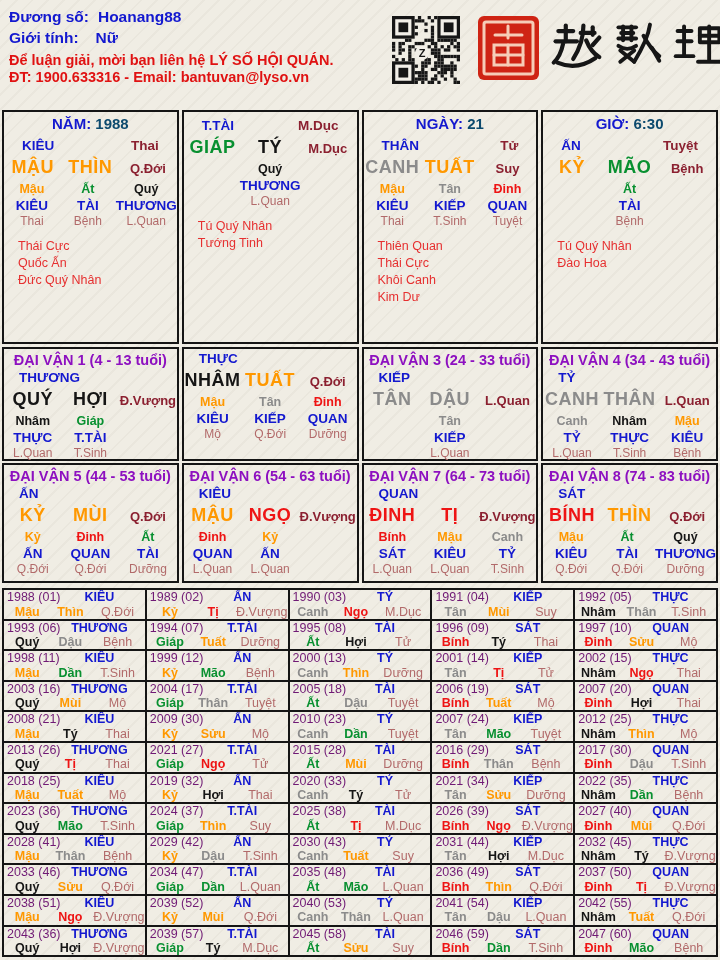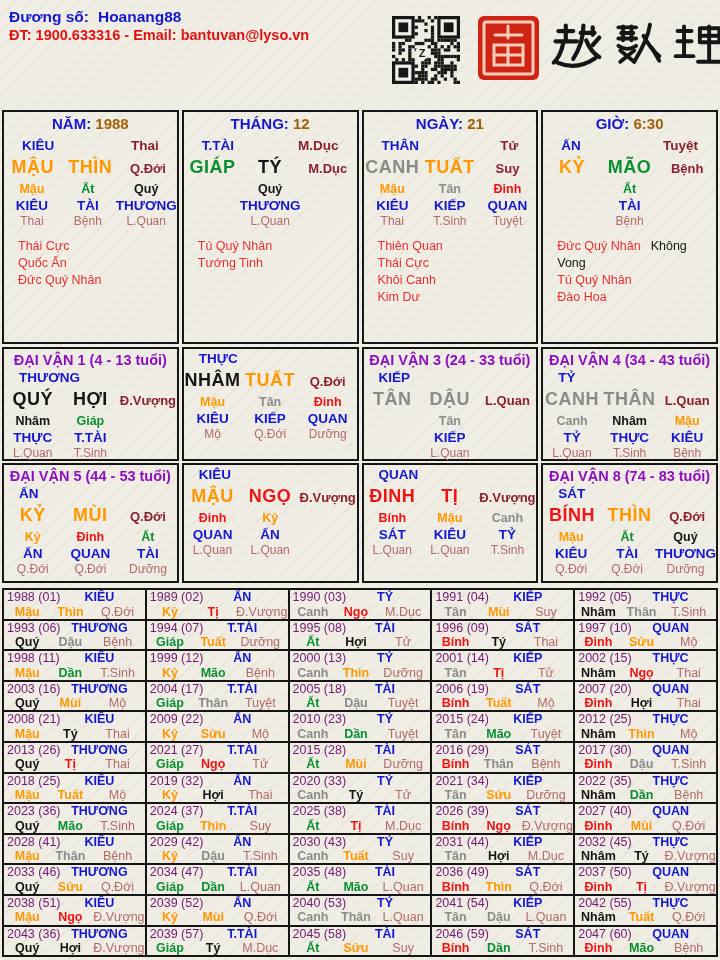--- a/index.html
+++ b/index.html
@@ -27,21 +27,21 @@
   .content{position:absolute;top:110px;left:2px;right:2px;}
   .grid4{display:grid;grid-template-columns:repeat(4,1fr);gap:3px;}
   .box{border:2px solid #151515;box-sizing:border-box;background:transparent;}
   .pillar-box{height:234px;}
   .dv1{height:114px;}
   .dv2{height:120px;}
   .row2{margin-top:3px;}
   .row3{margin-top:2px;}
   .box-title{text-align:center;font-weight:bold;font-size:15px;padding-top:3px;white-space:nowrap;}
   .t-label{color:#1318cf;}
-  .t-value{color:#a16207;}
+  .t-value{color:#0c4a6e;}
   .dv-title{color:#8d10c0;font-weight:bold;font-size:14.5px;text-align:center;padding-top:3px;white-space:nowrap;}
   .dv-god{padding:2px 0 0 15px;font-size:13.5px;font-weight:bold;color:#1318cf;}
   .rowA{display:flex;justify-content:space-between;padding:6px 18px 0;font-size:13.5px;font-weight:bold;}
   .ra-god{color:#1318cf;}
   .ra-stage{color:#8b2030;}
   .rowB{display:grid;grid-template-columns:1fr 1fr 1fr;align-items:baseline;padding-top:4px;text-align:center;}
   .b-stem{font-size:18px;font-weight:bold;letter-spacing:.5px;}
   .b-stage{font-size:13px;font-weight:bold;color:#8b2030;}
   .mini{display:grid;grid-template-columns:1fr 1fr 1fr;text-align:center;padding-top:4px;}
   .m-stem{font-size:12.5px;font-weight:bold;line-height:15px;}
@@ -58,20 +58,22 @@
   .yl2{display:flex;font-size:12.5px;line-height:14.5px;}
   .y-stem{width:30%;text-align:center;font-weight:bold;}
   .y-branch{width:34%;text-align:center;font-weight:bold;}
   .y-stage{width:36%;text-align:center;color:#b26a6a;}
 </style>
 </head>
 <body>
 
 <div class="header">
   <div class="h-blue"><span>Đương số:</span><span class="val">Hoanang88</span></div>
+  <div class="h-blue"><span>Giới tính:</span><span class="val2">Nữ</span></div>
+  <div class="h-red first">Để luận giải, mời bạn liên hệ LÝ SỐ HỘI QUÁN.</div>
   <div class="h-red">ĐT: 1900.633316 - Email: bantuvan@lyso.vn</div>
 </div>
 
 <div class="qr">
   <svg width="68" height="68" viewBox="0 0 68 68">
       <rect x="25.904761904761905" y="0" width="3.238095238095238" height="3.238095238095238" fill="#161616"></rect>
       <rect x="35.61904761904762" y="0" width="3.238095238095238" height="3.238095238095238" fill="#161616"></rect>
       <rect x="42.095238095238095" y="0" width="3.238095238095238" height="3.238095238095238" fill="#161616"></rect>
       <rect x="22.666666666666668" y="3.238095238095238" width="3.238095238095238" height="3.238095238095238" fill="#161616"></rect>
       <rect x="25.904761904761905" y="3.238095238095238" width="3.238095238095238" height="3.238095238095238" fill="#161616"></rect>
@@ -314,21 +316,20 @@
             <div class="m-stage">L.Quan</div>
           </div>
         </div>
         <div class="stars">
           <div class="star-line"><span>Thái Cực</span></div>
           <div class="star-line"><span>Quốc Ấn</span></div>
           <div class="star-line"><span>Đức Quý Nhân</span></div>
         </div>
       </div>
       <div class="box pillar-box">
-        <div class="box-title"><span class="t-label">THÁNG: </span><span class="t-value">12</span></div>
         <div class="rowA">
           <span class="ra-god">T.TÀI</span>
           <span class="ra-stage">M.Dục</span>
         </div>
         <div class="rowB">
           <div class="b-stem" style="color: rgb(8, 144, 48);">GIÁP</div>
           <div class="b-stem" style="color: rgb(21, 21, 21);">TÝ</div>
           <div class="b-stage">M.Dục</div>
         </div>
         <div class="mini">
@@ -394,21 +395,20 @@
         <div class="mini">
           <div class="mcol"></div>
           <div class="mcol">
             <div class="m-stem" style="color: rgb(8, 144, 48);">Ất</div>
             <div class="m-god" style="color: rgb(19, 24, 207);">TÀI</div>
             <div class="m-stage">Bệnh</div>
           </div>
           <div class="mcol"></div>
         </div>
         <div class="stars">
-          <div class="star-line"><span>Đức Quý Nhân</span><span class="star-extra">Không Vong</span></div>
           <div class="star-line"><span>Tú Quý Nhân</span></div>
           <div class="star-line"><span>Đào Hoa</span></div>
         </div>
       </div>
     </div>
   <div class="grid4 row2">
       <div class="box dv1">
         <div class="dv-title">ĐẠI VẬN 1 (4 - 13 tuổi)</div>
         <div class="dv-god">THƯƠNG</div>
         <div class="rowB">
@@ -521,20 +521,21 @@
             <div class="m-stage">Q.Đới</div>
           </div>
           <div class="mcol">
             <div class="m-stem" style="color: rgb(8, 144, 48);">Ất</div>
             <div class="m-god" style="color: rgb(19, 24, 207);">TÀI</div>
             <div class="m-stage">Dưỡng</div>
           </div>
         </div>
       </div>
       <div class="box dv2">
+        <div class="dv-title">ĐẠI VẬN 6 (54 - 63 tuổi)</div>
         <div class="dv-god">KIÊU</div>
         <div class="rowB">
           <div class="b-stem" style="color: rgb(255, 152, 0);">MẬU</div>
           <div class="b-stem" style="color: rgb(238, 20, 20);">NGỌ</div>
           <div class="b-stage">Đ.Vượng</div>
         </div>
         <div class="mini">
           <div class="mcol">
             <div class="m-stem" style="color: rgb(238, 20, 20);">Đinh</div>
             <div class="m-god" style="color: rgb(19, 24, 207);">QUAN</div>
@@ -542,20 +543,21 @@
           </div>
           <div class="mcol">
             <div class="m-stem" style="color: rgb(255, 152, 0);">Kỷ</div>
             <div class="m-god" style="color: rgb(19, 24, 207);">ẤN</div>
             <div class="m-stage">L.Quan</div>
           </div>
           <div class="mcol"></div>
         </div>
       </div>
       <div class="box dv2">
+        <div class="dv-title">ĐẠI VẬN 7 (64 - 73 tuổi)</div>
         <div class="dv-god">QUAN</div>
         <div class="rowB">
           <div class="b-stem" style="color: rgb(238, 20, 20);">ĐINH</div>
           <div class="b-stem" style="color: rgb(238, 20, 20);">TỊ</div>
           <div class="b-stage">Đ.Vượng</div>
         </div>
         <div class="mini">
           <div class="mcol">
             <div class="m-stem" style="color: rgb(238, 20, 20);">Bính</div>
             <div class="m-god" style="color: rgb(19, 24, 207);">SÁT</div>
@@ -827,21 +829,21 @@
           <span class="y-god">KIÊU</span>
         </div>
         <div class="yl2">
           <span class="y-stem" style="color: rgb(255, 152, 0);">Mậu</span>
           <span class="y-branch" style="color: rgb(21, 21, 21);">Tý</span>
           <span class="y-stage">Thai</span>
         </div>
       </div>
       <div class="ycell">
         <div class="yl1">
-          <span class="y-year">2009 (22)</span>
+          <span class="y-year">2009 (30)</span>
           <span class="y-god">ẤN</span>
         </div>
         <div class="yl2">
           <span class="y-stem" style="color: rgb(255, 152, 0);">Kỷ</span>
           <span class="y-branch" style="color: rgb(255, 152, 0);">Sửu</span>
           <span class="y-stage">Mộ</span>
         </div>
       </div>
       <div class="ycell">
         <div class="yl1">
@@ -849,21 +851,21 @@
           <span class="y-god">TỶ</span>
         </div>
         <div class="yl2">
           <span class="y-stem" style="color: rgb(139, 139, 139);">Canh</span>
           <span class="y-branch" style="color: rgb(8, 144, 48);">Dần</span>
           <span class="y-stage">Tuyệt</span>
         </div>
       </div>
       <div class="ycell">
         <div class="yl1">
-          <span class="y-year">2015 (24)</span>
+          <span class="y-year">2007 (24)</span>
           <span class="y-god">KIẾP</span>
         </div>
         <div class="yl2">
           <span class="y-stem" style="color: rgb(139, 139, 139);">Tân</span>
           <span class="y-branch" style="color: rgb(8, 144, 48);">Mão</span>
           <span class="y-stage">Tuyệt</span>
         </div>
       </div>
       <div class="ycell">
         <div class="yl1">

